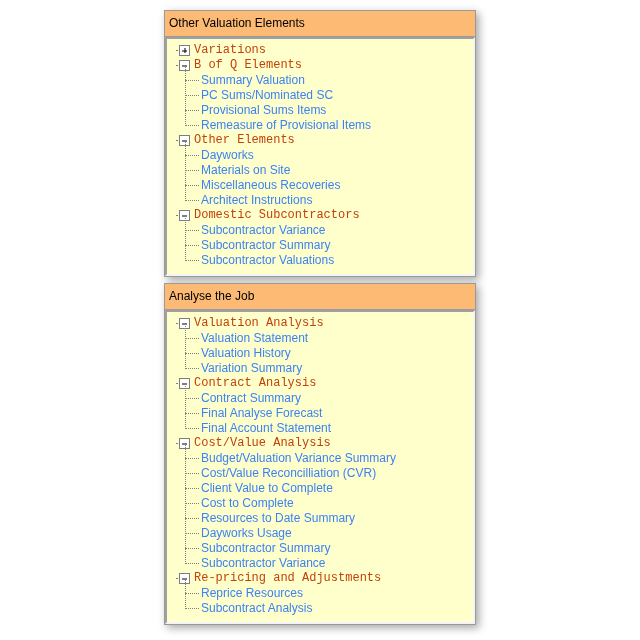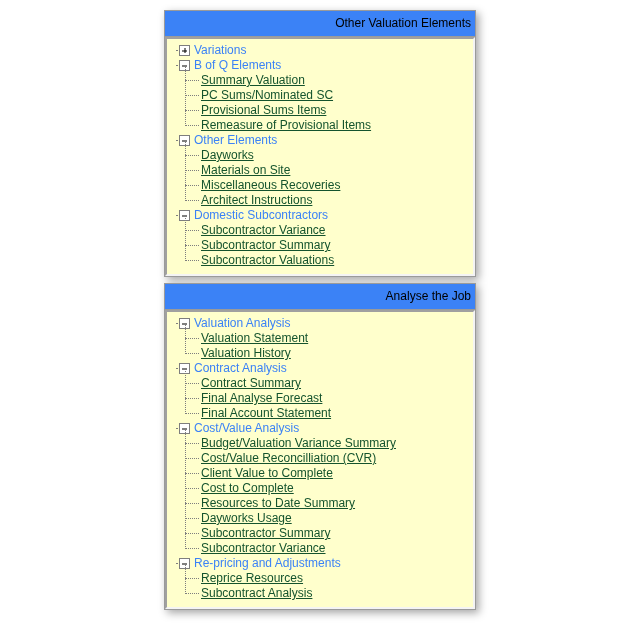--- a/index.html
+++ b/index.html
@@ -15,22 +15,22 @@
     margin-top:10px;
     width:312px;
     display:flex; flex-direction:column; gap:6px;
     filter: drop-shadow(3px 3px 4px rgba(0,0,0,0.35));
   }
   .panel {
     border:1px solid #9a9a9a;
     background:#e6e6e6;
   }
   .panel-header {
-    background:#3b82f6;
-    text-align:right;
+    background:#fdba74;
+    text-align:left;
     font-size:12px;
     padding:5px 4px 6px;
     color:#000;
     border-bottom:1px solid #9a9a9a;
   }
   .panel-body {
     background:#ffffcc;
     padding:4px 4px 6px 4px;
     border:2px inset #f4f4f4;
   }
@@ -64,21 +64,22 @@
     border-top:1px solid #000;
   }
   .expander.plus::after{
     content:'';
     position:absolute;
     top:2px; bottom:2px; left:50%;
     transform:translateX(-50%);
     border-left:1px solid #000;
   }
   .root-label {
-    color:#3b82f6;
+    color:#c2410c;
+    font-family:Liberation Mono, monospace;
   }
   .children {
     position:relative;
     margin-left:14px;
     padding-left:16px;
   }
   .children::before{
     content:'';
     position:absolute;
     left:0; top:-8px; bottom:7px;
@@ -88,21 +89,21 @@
     height:15px; line-height:15px;
     position:relative;
     white-space:nowrap;
   }
   .child-row::before{
     content:'';
     position:absolute;
     left:-16px; top:7px; width:14px;
     border-top:1px dotted #7e7e7e;
   }
-  .child-label { color:#14532d;text-decoration:underline; }
+  .child-label { color:#3b82f6; }
 </style>
 </head>
 <body>
 
 <div class="stack">
 
   <div class="panel">
     <div class="panel-header">Other Valuation Elements</div>
     <div class="panel-body">
       <div class="tree">
@@ -153,20 +154,21 @@
     <div class="panel-body">
       <div class="tree">
 
         <div class="root-row">
           <span class="expander"></span>
           <span class="root-label">Valuation Analysis</span>
         </div>
         <div class="children">
           <div class="child-row"><span class="child-label">Valuation Statement</span></div>
           <div class="child-row"><span class="child-label">Valuation History</span></div>
+          <div class="child-row"><span class="child-label">Variation Summary</span></div>
         </div>
 
         <div class="root-row">
           <span class="expander"></span>
           <span class="root-label">Contract Analysis</span>
         </div>
         <div class="children">
           <div class="child-row"><span class="child-label">Contract Summary</span></div>
           <div class="child-row"><span class="child-label">Final Analyse Forecast</span></div>
           <div class="child-row"><span class="child-label">Final Account Statement</span></div>

